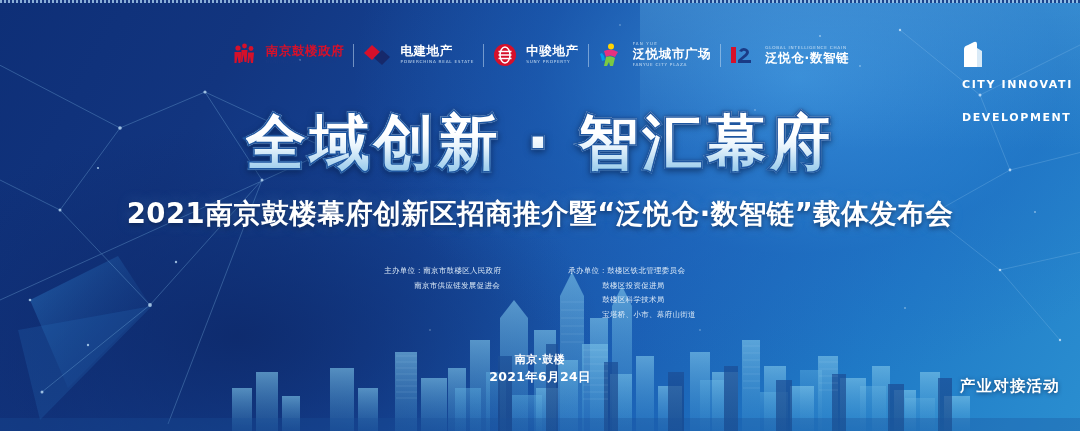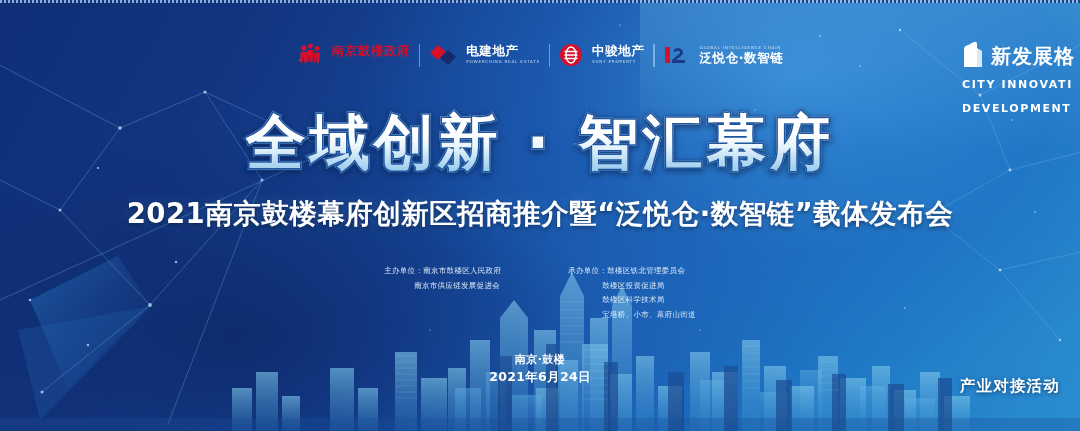--- a/index.html
+++ b/index.html
@@ -66,21 +66,21 @@
   .brand-row { display:flex; align-items:center; gap:7px; }
   .brand-cn {
     color:#fff; font-size:20px; font-weight:bold;
     letter-spacing:1px; white-space:nowrap;
   }
   .brand-en1, .brand-en2 {
     color:#fff; font-size:11px; font-weight:bold;
     letter-spacing:1.6px; white-space:nowrap;
   }
   .brand-en1 { margin-top:6px; }
-  .brand-en2 { margin-top:11px; }
+  .brand-en2 { margin-top:20px; }
 
   
   .title-wrap {
     position:absolute; top:103px; left:0; width:1080px;
     text-align:center; z-index:30;
   }
   .main-title {
     display:inline-block;
     font-size:60px; font-weight:bold;
     letter-spacing:4px;
@@ -353,20 +353,35 @@
         </svg>
       </span>
       <span class="logo-txt">
         <span class="logo-cn c-white">中骏地产</span>
         <span class="logo-en" style="color:#cfe3f5">SUNY PROPERTY</span>
       </span>
     </div>
 
     <div class="sep"></div>
 
+    <div class="logo-item">
+      <span class="logo-mark">
+        <svg width="26" height="26" viewBox="0 0 26 26">
+          <circle cx="13" cy="4.5" r="3" fill="#ffd200"></circle>
+          <path d="M6 9 q7 -3 14 1 l-3 5 q-5 -3 -9 0 z" fill="#e8317f"></path>
+          <path d="M8 15 q5 -2 9 1 l-2 8 h-3 l-1 -4 l-2 4 h-3 z" fill="#7ac943"></path>
+          <path d="M4 11 q3 3 3 7 l-3 1 q-1 -5 -2 -7 z" fill="#00a0e9"></path>
+        </svg>
+      </span>
+      <span class="logo-txt">
+        <span class="logo-pre" style="color:#cfe3f5">FAN YUE</span>
+        <span class="logo-cn c-white">泛悦城市广场</span>
+        <span class="logo-en" style="color:#cfe3f5">FANYUE CITY PLAZA</span>
+      </span>
+    </div>
 
     <div class="sep"></div>
 
     <div class="logo-item">
       <span class="logo-mark">
         <svg width="26" height="22" viewBox="0 0 26 22">
           <rect x="1" y="3" width="5" height="16" fill="#d6102a"></rect>
           <path d="M9 7 q3 -5 8 -2 q4 3 0 7 l-5 4 h9 v3 H8 v-3 l7 -6 q2 -2 0 -3 q-2 -1 -3 1 z" fill="#1a3b86"></path>
         </svg>
       </span>
@@ -379,21 +394,20 @@
   </div>
 
   <div class="brand-tr">
     <div class="brand-row">
       <span>
         <svg width="22" height="28" viewBox="0 0 22 28">
           <path d="M2 27 V9 q0 -3 4 -4 l6 -3 q3 -1 3 2 V27 z" fill="#ffffff"></path>
           <path d="M15 27 V8 l5 3 V27 z" fill="#d9eaf7"></path>
         </svg>
       </span>
-      <span class="brand-cn">新发展格</span>
     </div>
     <div class="brand-en1">CITY INNOVATI</div>
     <div class="brand-en2">DEVELOPMENT</div>
   </div>
 
   <div class="title-wrap">
     <div style="position:relative;">
       <span class="main-title">全域创新 · 智汇幕府</span>
       <div class="main-title-top">
         <span>全域创新 · 智汇幕府</span>

